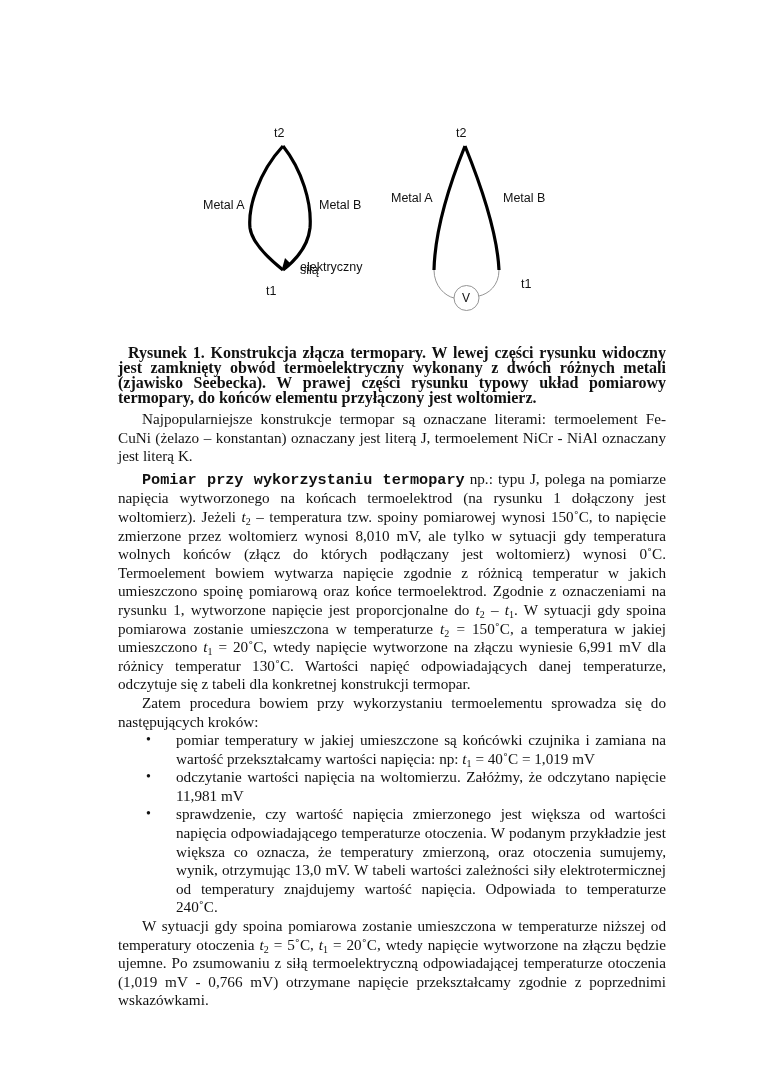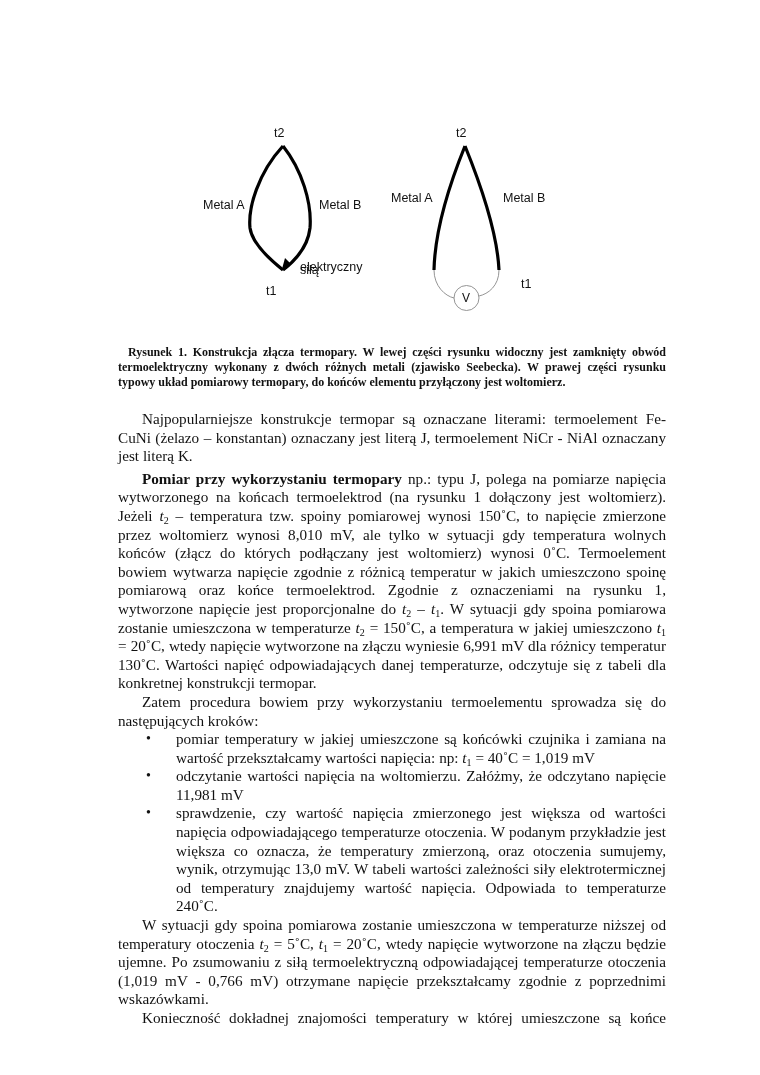--- a/index.html
+++ b/index.html
@@ -7,33 +7,33 @@
   .page { position: absolute; left: 0; top: 0; width: 760px; height: 1075px; }
 
   
   .figure { position: absolute; left: 190px; top: 118px; width: 380px; height: 200px; }
   .figure svg { position: absolute; left: 0; top: 0; }
   .lbl { position: absolute; font-family: "Liberation Sans", sans-serif; font-size: 12.5px; color: #111; line-height: 14px; white-space: nowrap; }
 
   
   .caption {
     position: absolute; left: 118px; top: 345px; width: 548px;
-    font-family: "Liberation Serif", serif; font-weight: bold; font-size: 12px;
+    font-family: "Liberation Serif", serif; font-weight: bold; font-size: 16px;
     line-height: 15px; text-align: justify; color: #111;
   }
   .caption .first { text-indent: 10px; }
 
   
   .body {
     position: absolute; left: 118px; top: 410px; width: 548px;
     font-family: "Liberation Serif", serif; font-size: 15.2px; line-height: 18.6px;
     text-align: justify; color: #111;
   }
   .body p { margin: 0; text-indent: 24px; }
-  .body b { font-weight: bold; }
+  .body b { font-weight: bold; font-family: Liberation Mono, monospace; }
   .body i { font-style: italic; }
   .body sub { font-size: 10px; vertical-align: -3px; line-height: 0; }
   .body ul { margin: 0; padding: 0; list-style: none; }
   .body li { position: relative; padding-left: 58px; margin-left: 0; }
   .body li .bullet { position: absolute; left: 28px; top: 0; font-size: 14px; }
   .p1 { margin-bottom: 4px !important; }
 </style>
 </head>
 <body>
 
@@ -80,15 +80,14 @@
     <p>Zatem procedura bowiem przy wykorzystaniu termoelementu sprowadza się do następujących kroków:</p>
 
     <ul>
       <li><span class="bullet">•</span><span>pomiar temperatury w jakiej umieszczone są końcówki czujnika i zamiana na wartość przekształcamy wartości napięcia: np: </span><i>t</i><sub>1</sub><span> = 40˚C = 1,019 mV</span></li>
       <li><span class="bullet">•</span><span>odczytanie wartości napięcia na woltomierzu. Załóżmy, że odczytano napięcie 11,981 mV</span></li>
       <li><span class="bullet">•</span><span>sprawdzenie, czy wartość napięcia zmierzonego jest większa od wartości napięcia odpowiadającego temperaturze otoczenia. W podanym przykładzie jest większa co oznacza, że temperatury zmierzoną, oraz otoczenia sumujemy, wynik, otrzymując 13,0 mV. W tabeli wartości zależności siły elektrotermicznej od temperatury znajdujemy wartość napięcia. Odpowiada to temperaturze 240˚C.</span></li>
     </ul>
 
     <p><span>W sytuacji gdy spoina pomiarowa zostanie umieszczona w temperaturze niższej od temperatury otoczenia </span><i>t</i><sub>2</sub><span> = 5˚C, </span><i>t</i><sub>1</sub><span> = 20˚C, wtedy napięcie wytworzone na złączu będzie ujemne. Po zsumowaniu z siłą termoelektryczną odpowiadającej temperaturze otoczenia (1,019 mV - 0,766 mV) otrzymane napięcie przekształcamy zgodnie z poprzednimi wskazówkami.</span></p>
 
-    <p style="text-align:justify; text-align-last:justify;">Konieczność dokładnej znajomości temperatury w której umieszczone są końce</p>
   </div>
 </div>
 
 </body></html>

